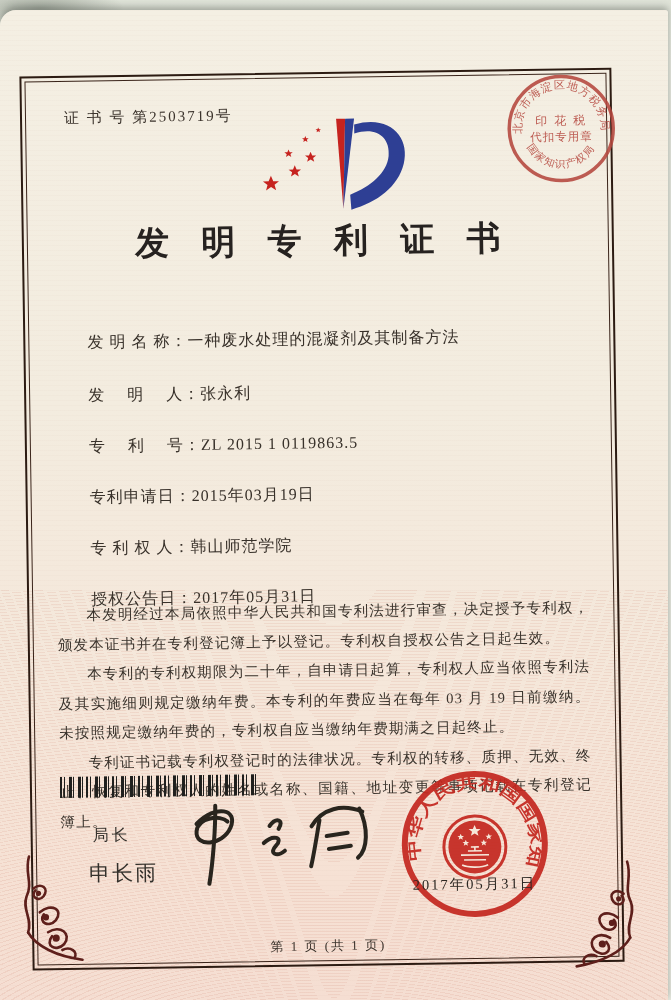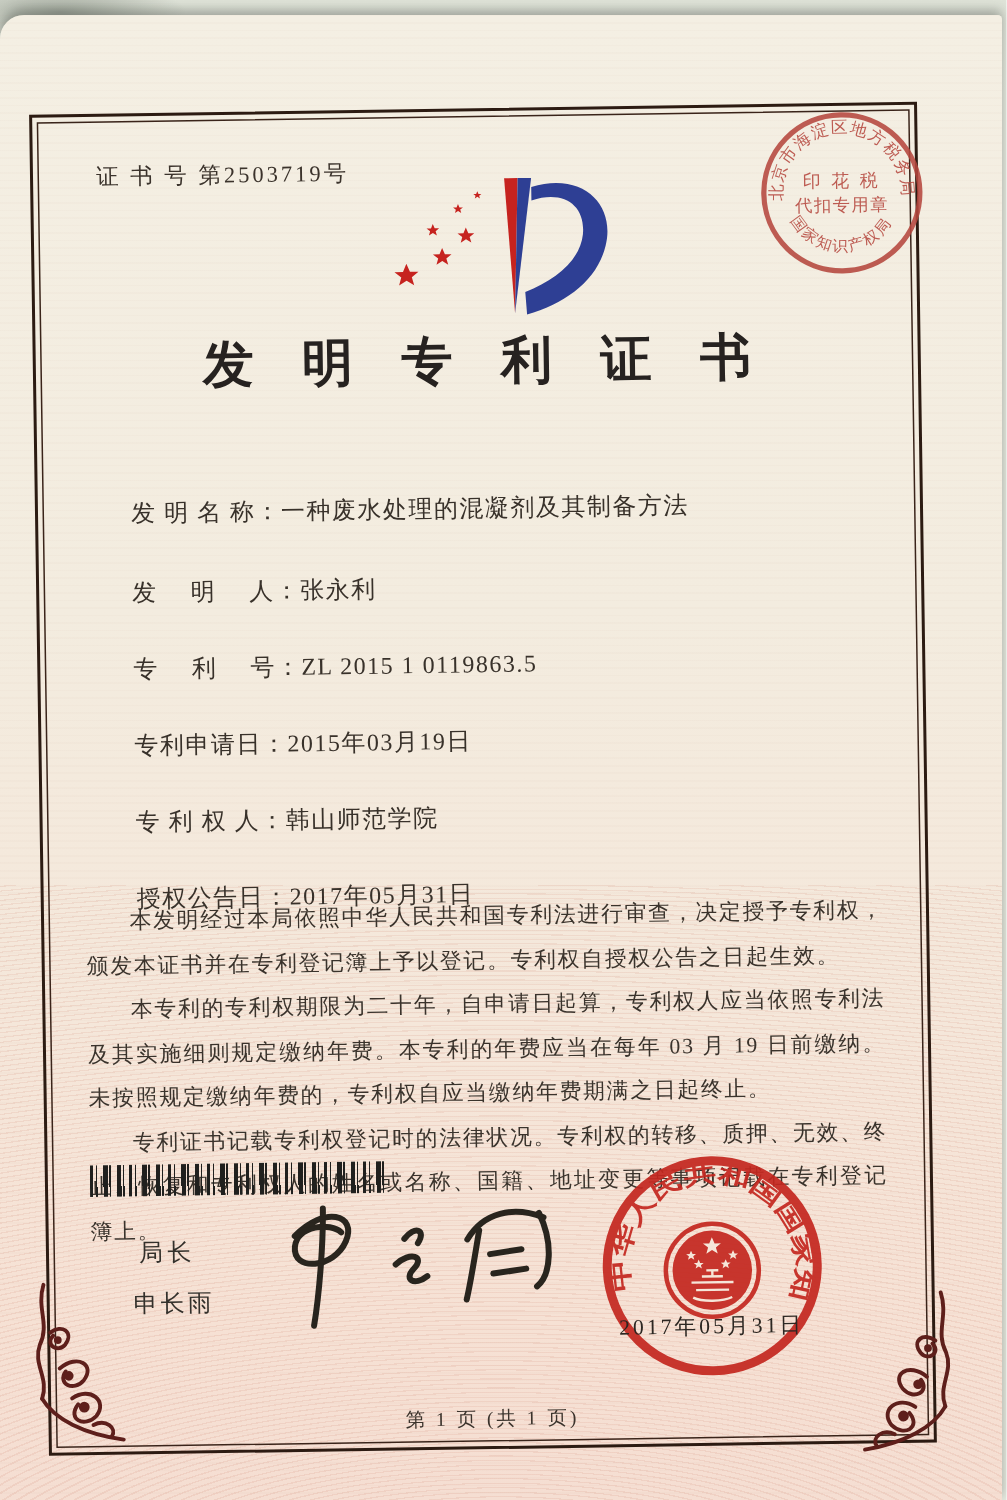--- a/index.html
+++ b/index.html
@@ -34,21 +34,21 @@
   .flabel{white-space:pre;}
   .fvalue{white-space:pre;}
   .paras{left:30px;top:525px;width:532px;color:#3a332c;}
   .paras p{margin:0;font-size:14.5px;line-height:29.5px;letter-spacing:1.2px;text-indent:2em;text-align:justify;}
   .barcode{left:30px;top:701px;width:197px;height:21px;
     background:repeating-linear-gradient(90deg,
       #20201e 0 2px,rgba(0,0,0,0) 2px 4px,#20201e 4px 5px,rgba(0,0,0,0) 5px 9px,
       #20201e 9px 12px,rgba(0,0,0,0) 12px 13px,#20201e 13px 14px,rgba(0,0,0,0) 14px 18px,
       #20201e 18px 21px,rgba(0,0,0,0) 21px 22px,#20201e 22px 23px,rgba(0,0,0,0) 23px 26px);}
   .sig-title{left:62px;top:750px;font-size:16px;color:#33302b;letter-spacing:3px;}
-  .sig-name{left:58px;top:784px;font-size:16px;color:#33302b;letter-spacing:2px;}
+  .sig-name{left:58px;top:784px;font-size:21px;color:#33302b;letter-spacing:2px;}
   .sig-svg{left:136px;top:720px;}
   .seal-svg{left:367px;top:697px;}
   .seal-date{left:335px;top:805px;width:216px;text-align:center;font-size:14.5px;color:#2c2722;letter-spacing:2px;}
   .footer{left:0;top:865px;width:100%;text-align:center;font-size:13px;color:#3b332c;letter-spacing:2px;}
   .stamp-svg{left:483px;top:2px;}
   .logo-svg{left:224px;top:41px;}
   .orn-left{left:-10px;top:778px;}
   .orn-right{right:-12px;top:792px;transform:scaleX(-1);}
 </style>
 </head>

